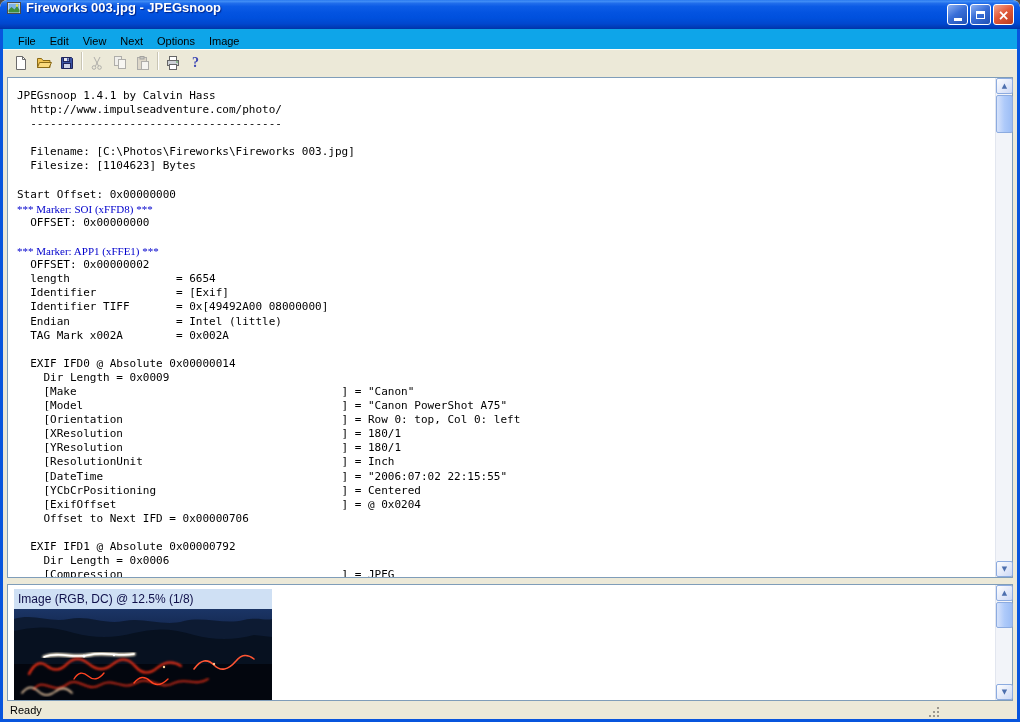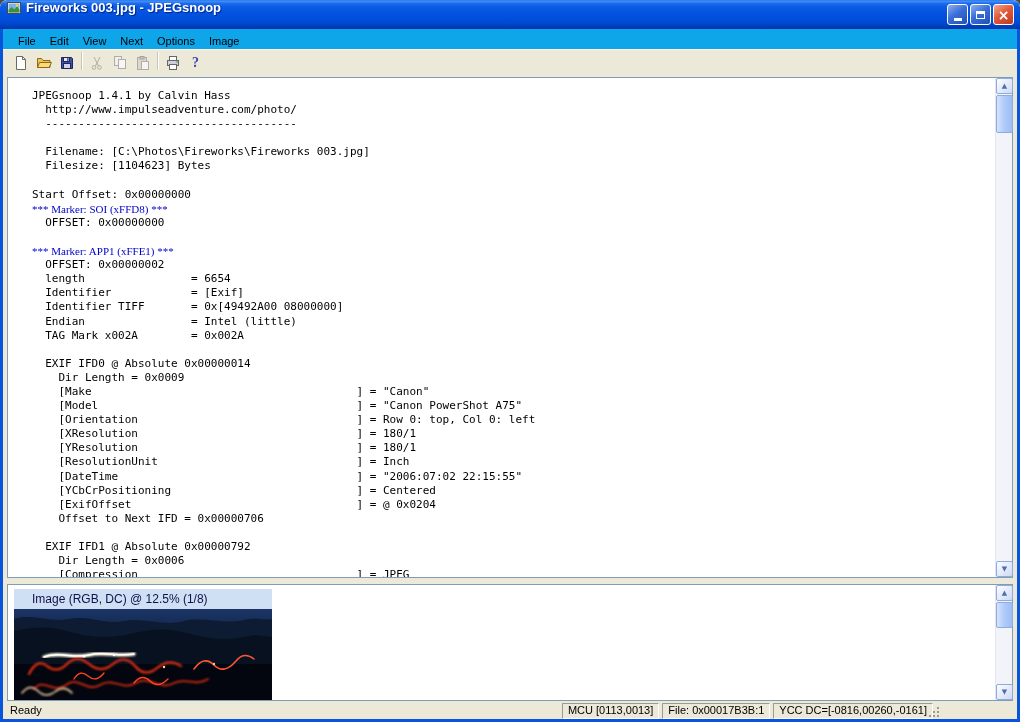--- a/index.html
+++ b/index.html
@@ -43,41 +43,41 @@
   .tsep{width:7px;height:22px;display:flex;justify-content:center;}
   .tsep i{width:1px;height:18px;background:#c9c5b4;border-right:1px solid #fff;}
   .help-q{color:#3d47b4;font-weight:bold;font-size:14px;font-family:"Liberation Serif",serif;}
 
   
   .pane{position:absolute;background:#fff;border:1px solid #7f9db9;box-sizing:border-box;}
   .log-pane{left:7px;top:77px;width:1006px;height:501px;}
   .preview-pane{left:7px;top:584px;width:1006px;height:117px;}
 
   .log-content{position:absolute;left:0;top:0;right:17px;bottom:0;overflow:hidden;
-    padding:11px 0 0 24px;font-family:"DejaVu Sans Mono",monospace;font-size:11px;
+    padding:11px 0 0 9px;font-family:"DejaVu Sans Mono",monospace;font-size:11px;
     line-height:14.1px;white-space:pre;color:#000;}
   .log-line{height:14.1px;}
   .log-line.m{color:#0000cc;font-family:Liberation Serif, serif;}
 
   
   .scrollbar{position:absolute;top:0;right:0;bottom:0;width:17px;background:#f2f4f9;
     border-left:1px solid #e2e6ef;box-sizing:border-box;}
   .sb-btn{position:absolute;left:0;width:17px;height:16px;box-sizing:border-box;
     background:linear-gradient(135deg,#fdfdfe,#cdd9f6);border:1px solid #8cabe0;border-radius:2px;
     display:flex;align-items:center;justify-content:center;color:#4d6fae;font-size:7px;
     font-family:"DejaVu Sans",sans-serif;}
   .sb-up{top:0;} .sb-down{bottom:0;}
   .sb-thumb{position:absolute;left:0;width:17px;box-sizing:border-box;
     background:linear-gradient(90deg,#d7e3fb,#aecafa 50%,#9cbdf5);border:1px solid #8cabe0;border-radius:2px;}
   .log-pane .sb-thumb{top:17px;height:38px;}
   .preview-pane .sb-thumb{top:17px;height:26px;}
 
   
   .preview-header{position:absolute;left:6px;top:4px;width:258px;height:20px;background:#cfe0f4;
-    color:#10104a;font-size:12px;line-height:20px;padding-left:18px;box-sizing:border-box;white-space:nowrap;}
+    color:#10104a;font-size:12px;line-height:20px;padding-left:4px;box-sizing:border-box;white-space:nowrap;}
   .thumb{position:absolute;left:6px;top:24px;width:258px;height:91px;display:block;}
 
   
   .statusbar{position:absolute;left:3px;top:702px;width:938px;height:17px;background:#ece9d8;
     font-size:11px;color:#000;}
   .status-ready{position:absolute;left:7px;top:2px;}
   .status-panels{position:absolute;right:8px;top:1px;display:flex;gap:3px;}
   .status-panel{height:14px;line-height:13px;padding:0 5px;border:1px solid;
     border-color:#9d9a90 #fff #fff #9d9a90;white-space:nowrap;background:#ece9d8;}
   .grip{position:absolute;right:1px;bottom:1px;width:13px;height:13px;}
@@ -223,21 +223,16 @@
     </svg>
     <div class="scrollbar">
       <div class="sb-btn sb-up">▲</div>
       <div class="sb-thumb"></div>
       <div class="sb-btn sb-down">▼</div>
     </div>
   </div>
 
   <div class="statusbar">
     <span class="status-ready">Ready</span>
-    <div class="status-panels">
-      <span class="status-panel">MCU [0113,0013]</span>
-      <span class="status-panel">File: 0x00017B3B:1</span>
-      <span class="status-panel">YCC DC=[-0816,00260,-0161]</span>
-    </div>
     <div class="grip"></div>
   </div>
 
 </div>
 
 </body></html>

